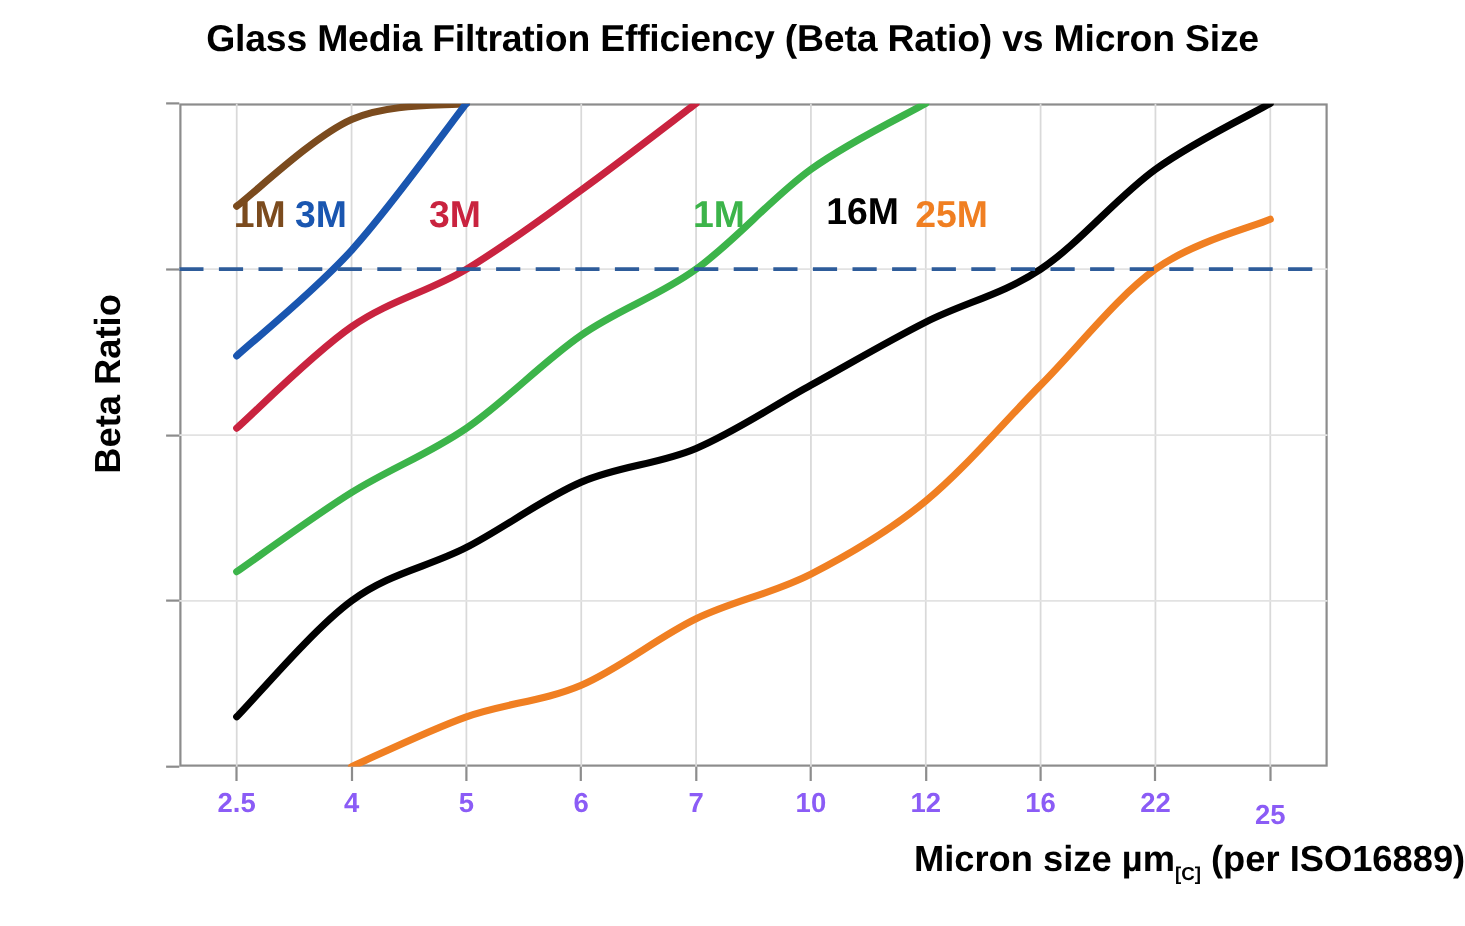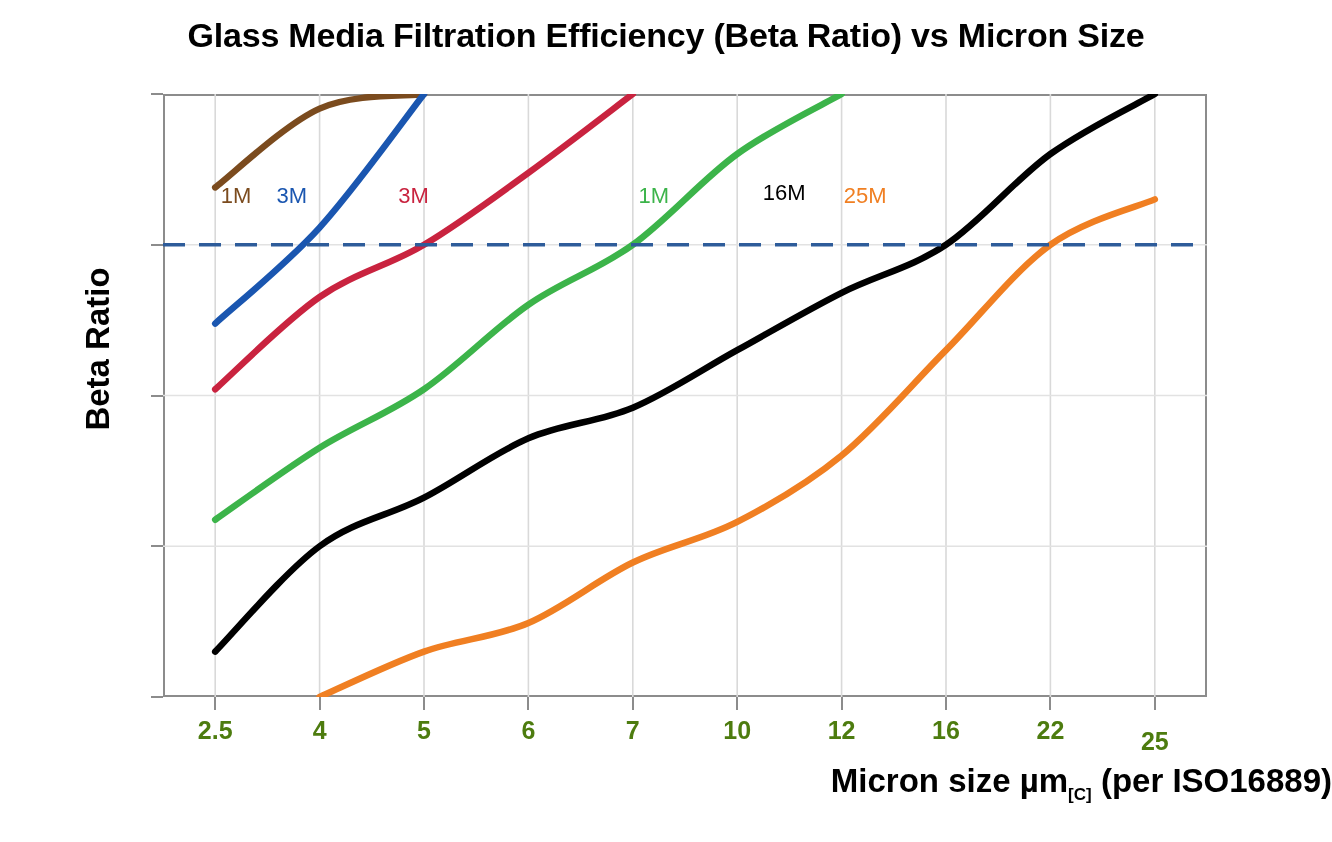--- a/index.html
+++ b/index.html
@@ -52,36 +52,36 @@
     position:absolute;width:12px;height:2px;background:#8c8c8c;
     left:151px;transform:translateY(-50%);
   }
 
   
   .xtick{
     position:absolute;
     top:716px;
     width:90px;
     text-align:center;
-    font-size:25px;font-weight:bold;color:#4d7c0f;
+    font-size:25px;font-weight:bold;color:#8b5cf6;
     transform:translateX(-45px);
   }
   .xtick-mark{
     position:absolute;top:697px;width:2px;height:13px;background:#8c8c8c;
   }
   .x-label{
     position:absolute;left:0;top:762px;width:1332px;
     text-align:right;font-size:33px;font-weight:bold;color:#000;
   }
   .x-label sub{font-size:17px;vertical-align:sub;}
 
   
   .series-label{
     position:absolute;
-    font-size:22px;font-weight:normal;
+    font-size:34px;font-weight:bold;
     transform:translate(-50%,-50%);
     white-space:nowrap;
     text-align:center;
   }
 </style>
 </head>
 <body>
 
 <div id="chart-root">
 

